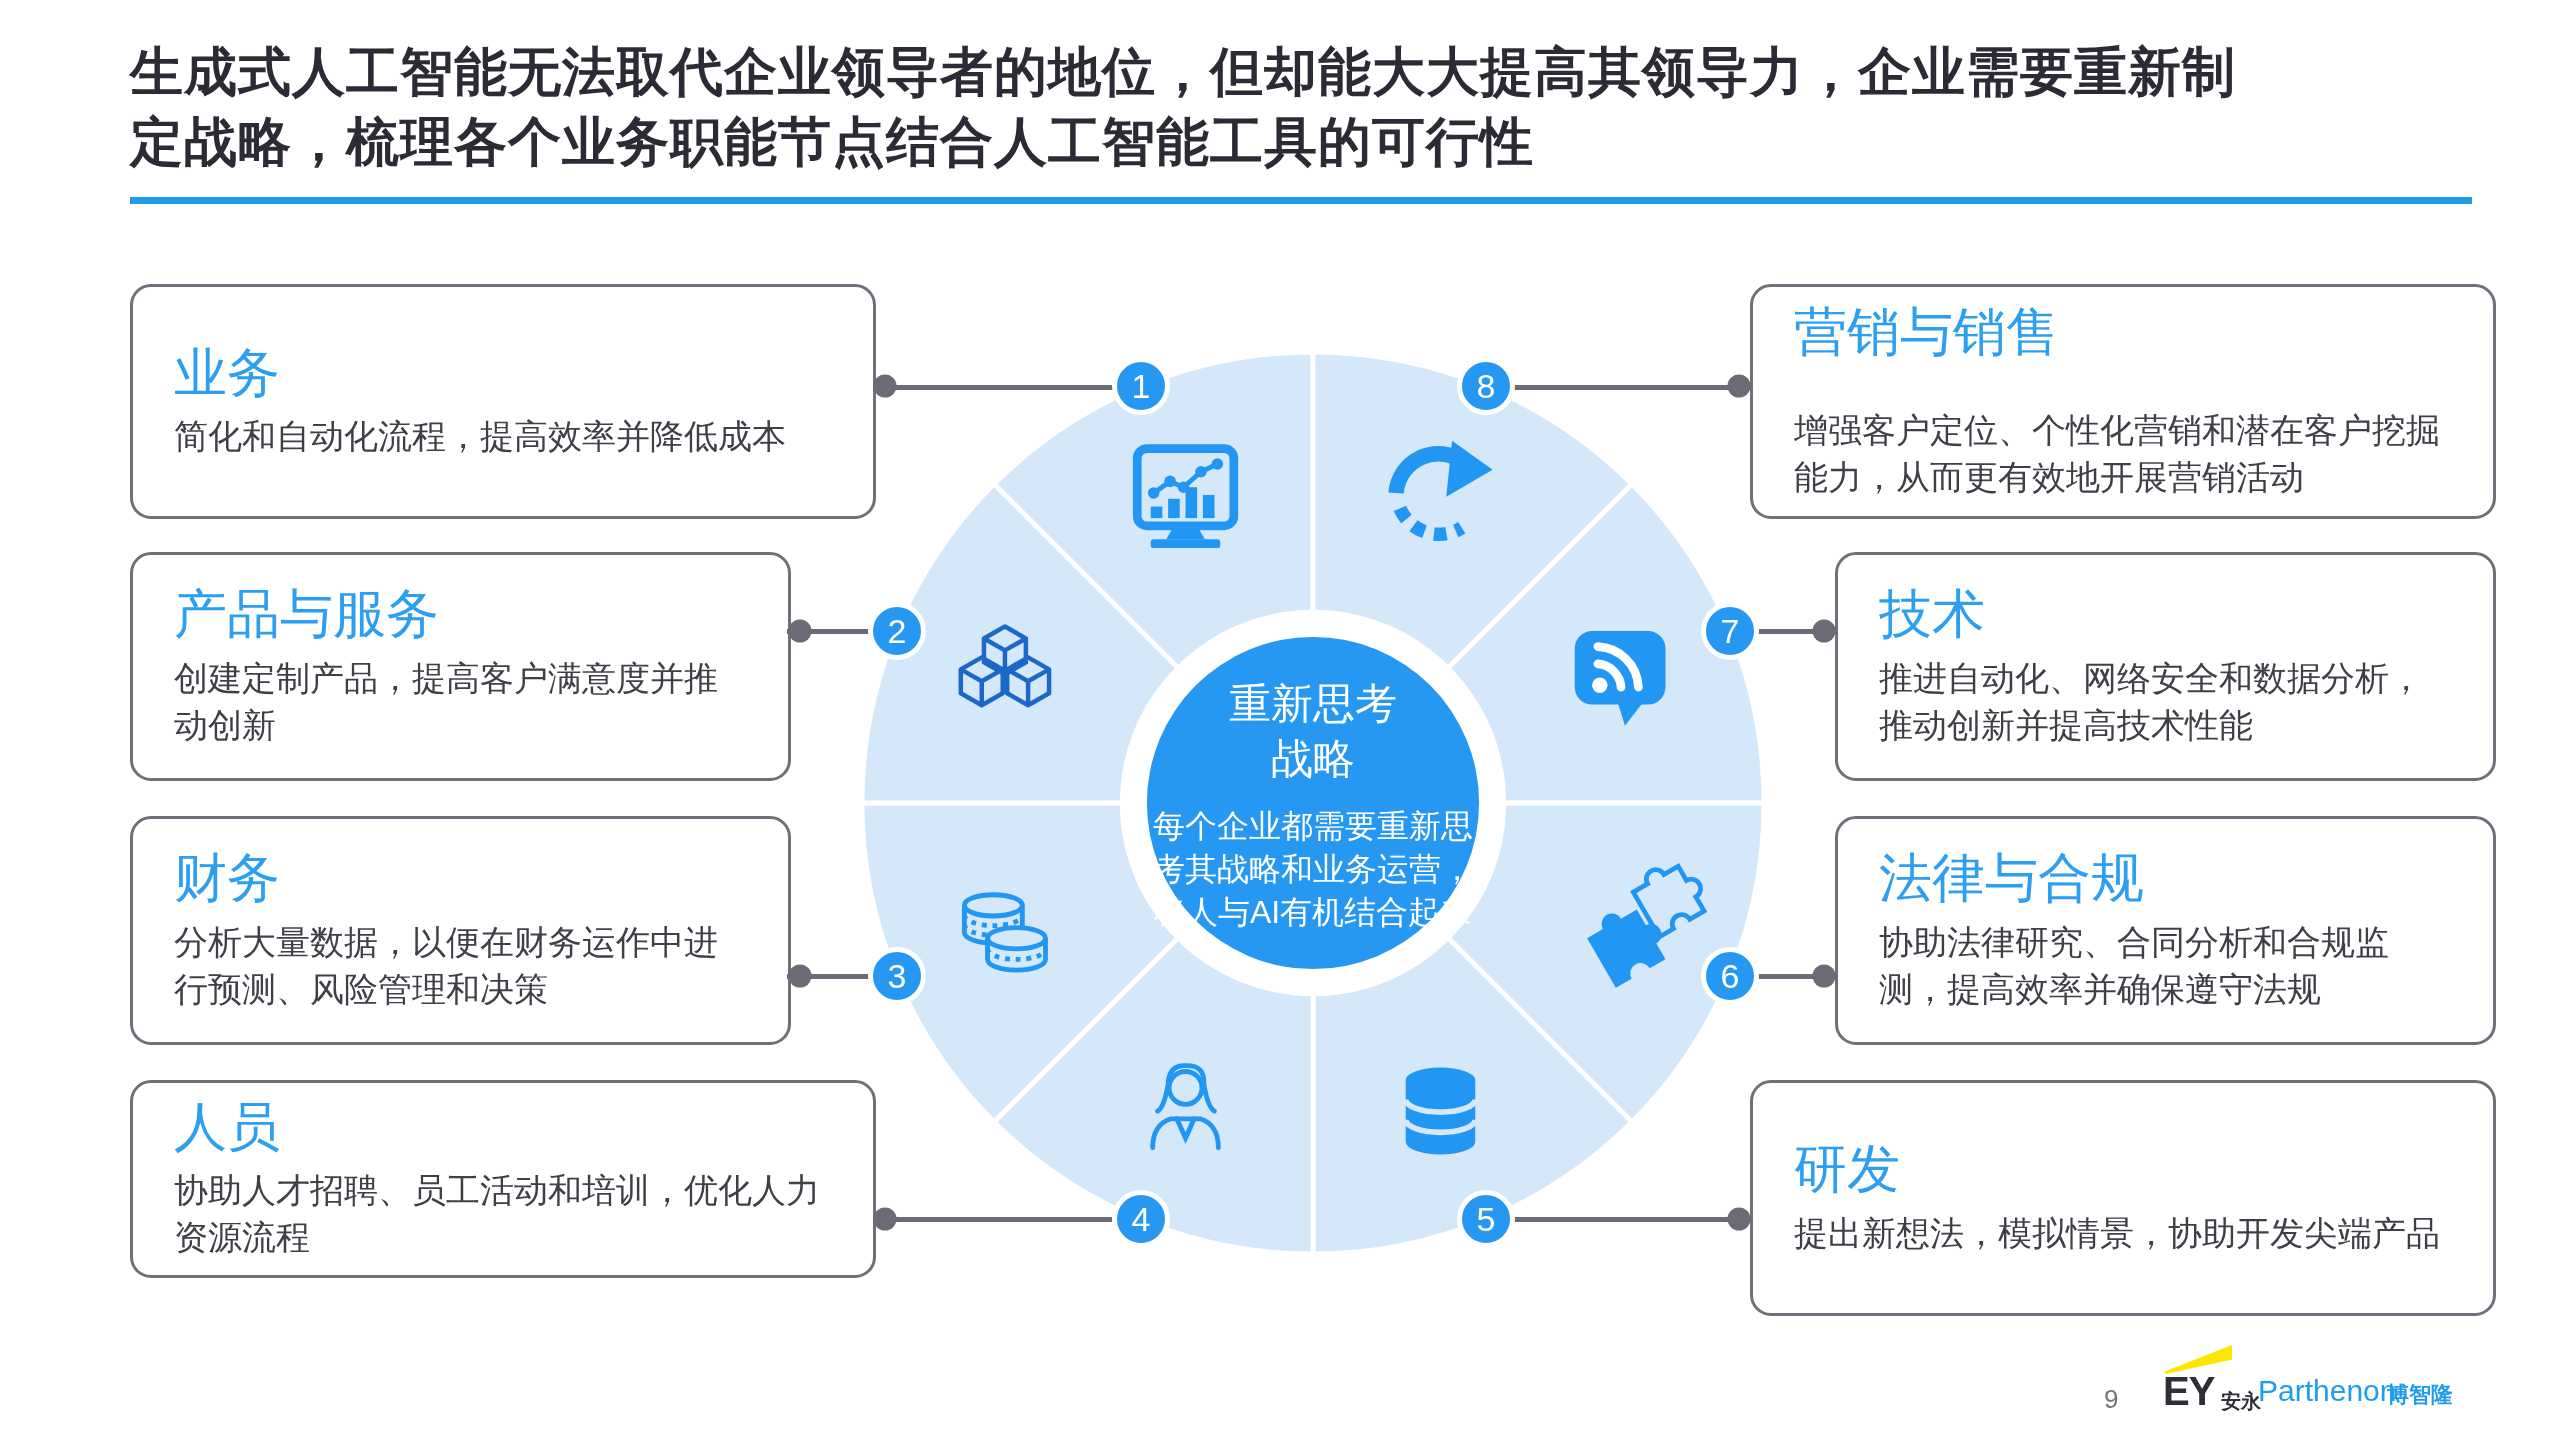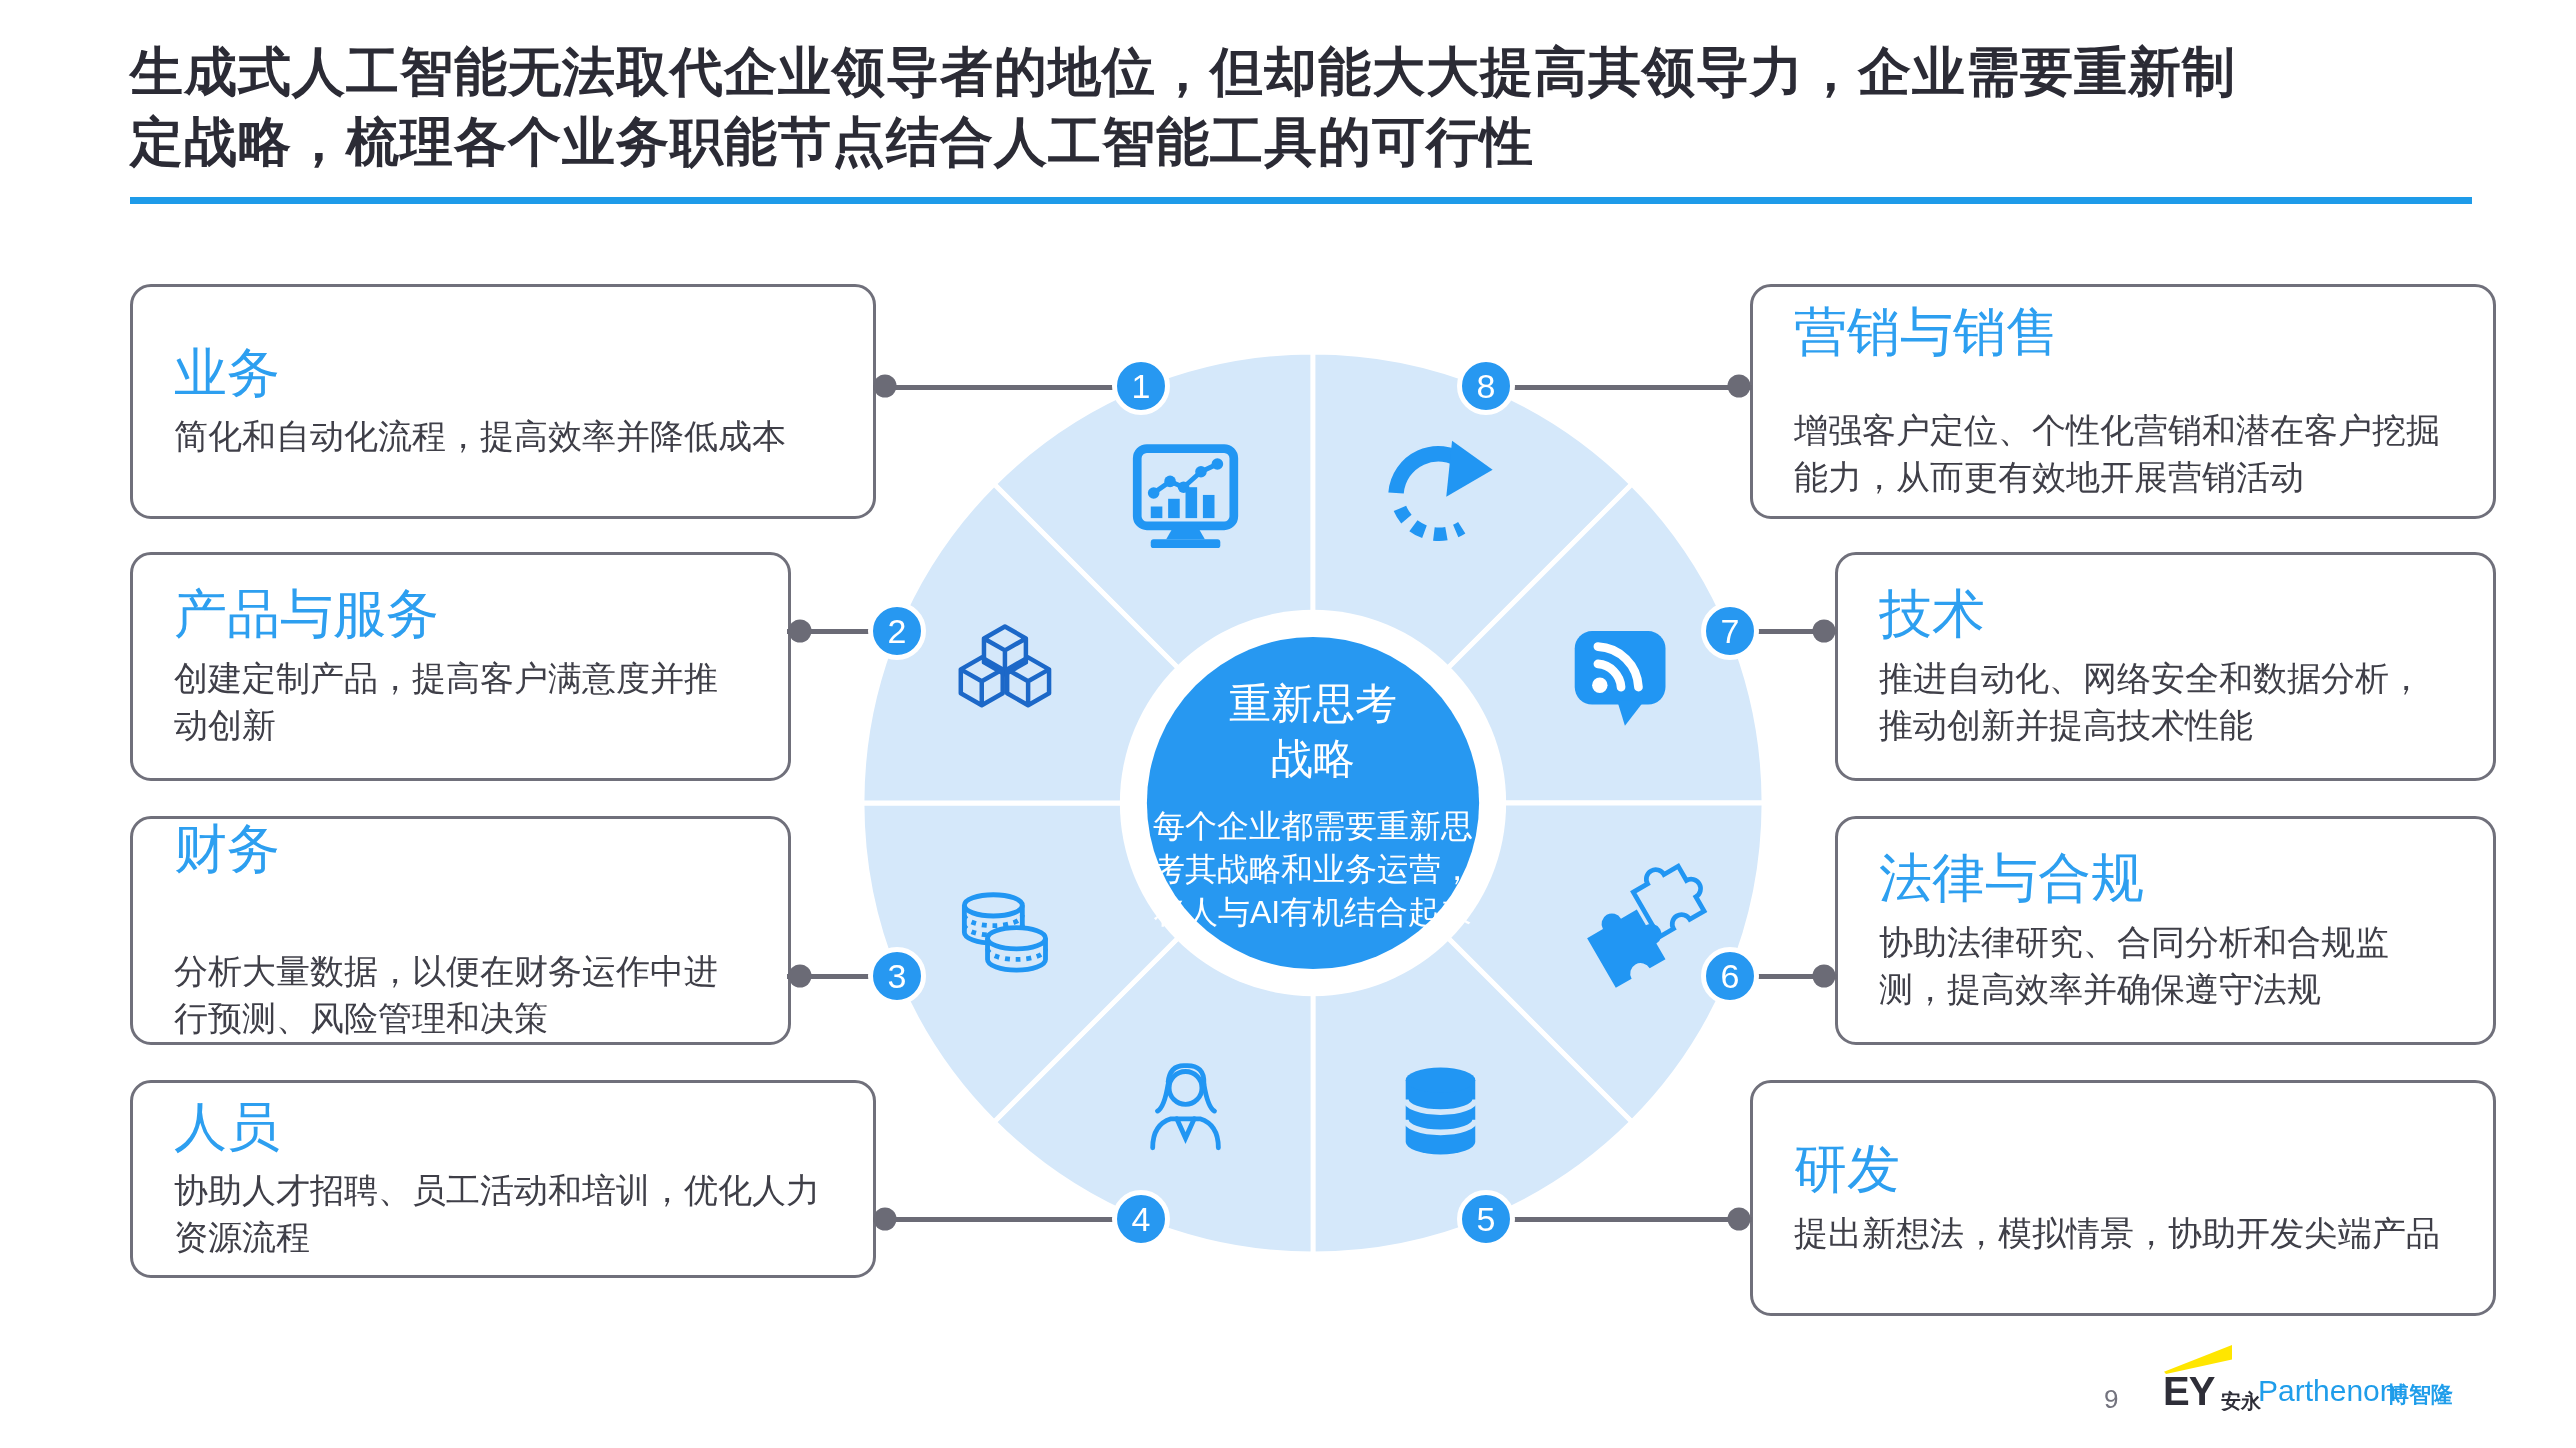--- a/index.html
+++ b/index.html
@@ -12,21 +12,21 @@
   .title-underline{position:absolute;left:130px;top:197px;width:2342px;height:6.8px;background:#1E9BE9;}
 
   
   .card{position:absolute;box-sizing:border-box;background:#ffffff;border:3.9px solid #70707B;
         border-radius:21px;padding:0 41px;display:flex;flex-direction:column;justify-content:center;gap:9.7px;}
   .card-title{font-size:53px;color:#2D9FF0;line-height:1.15;}
   .card-desc{font-size:34px;color:#3F3F48;line-height:1.38;}
 
   .card-1{left:130px;top:284px;width:746px;height:235px;}
   .card-2{left:130px;top:552px;width:661px;height:229px;}
-  .card-3{left:130px;top:816px;width:661px;height:229px;justify-content:space-between;}
+  .card-3{left:130px;top:816px;width:661px;height:229px;}
   .card-4{left:130px;top:1080px;width:746px;height:198px;}
   .card-5{left:1750px;top:1080px;width:746px;height:236px;}
   .card-6{left:1835px;top:816px;width:661px;height:229px;}
   .card-7{left:1835px;top:552px;width:661px;height:229px;}
   .card-8{left:1750px;top:284px;width:746px;height:235px;gap:44px;}
 
   
   .conn{position:absolute;height:4.8px;background:#6B6B76;z-index:1;}
   .conn-dot{position:absolute;width:23px;height:23px;border-radius:50%;background:#6B6B76;
             transform:translate(-50%,-50%);z-index:2;}

